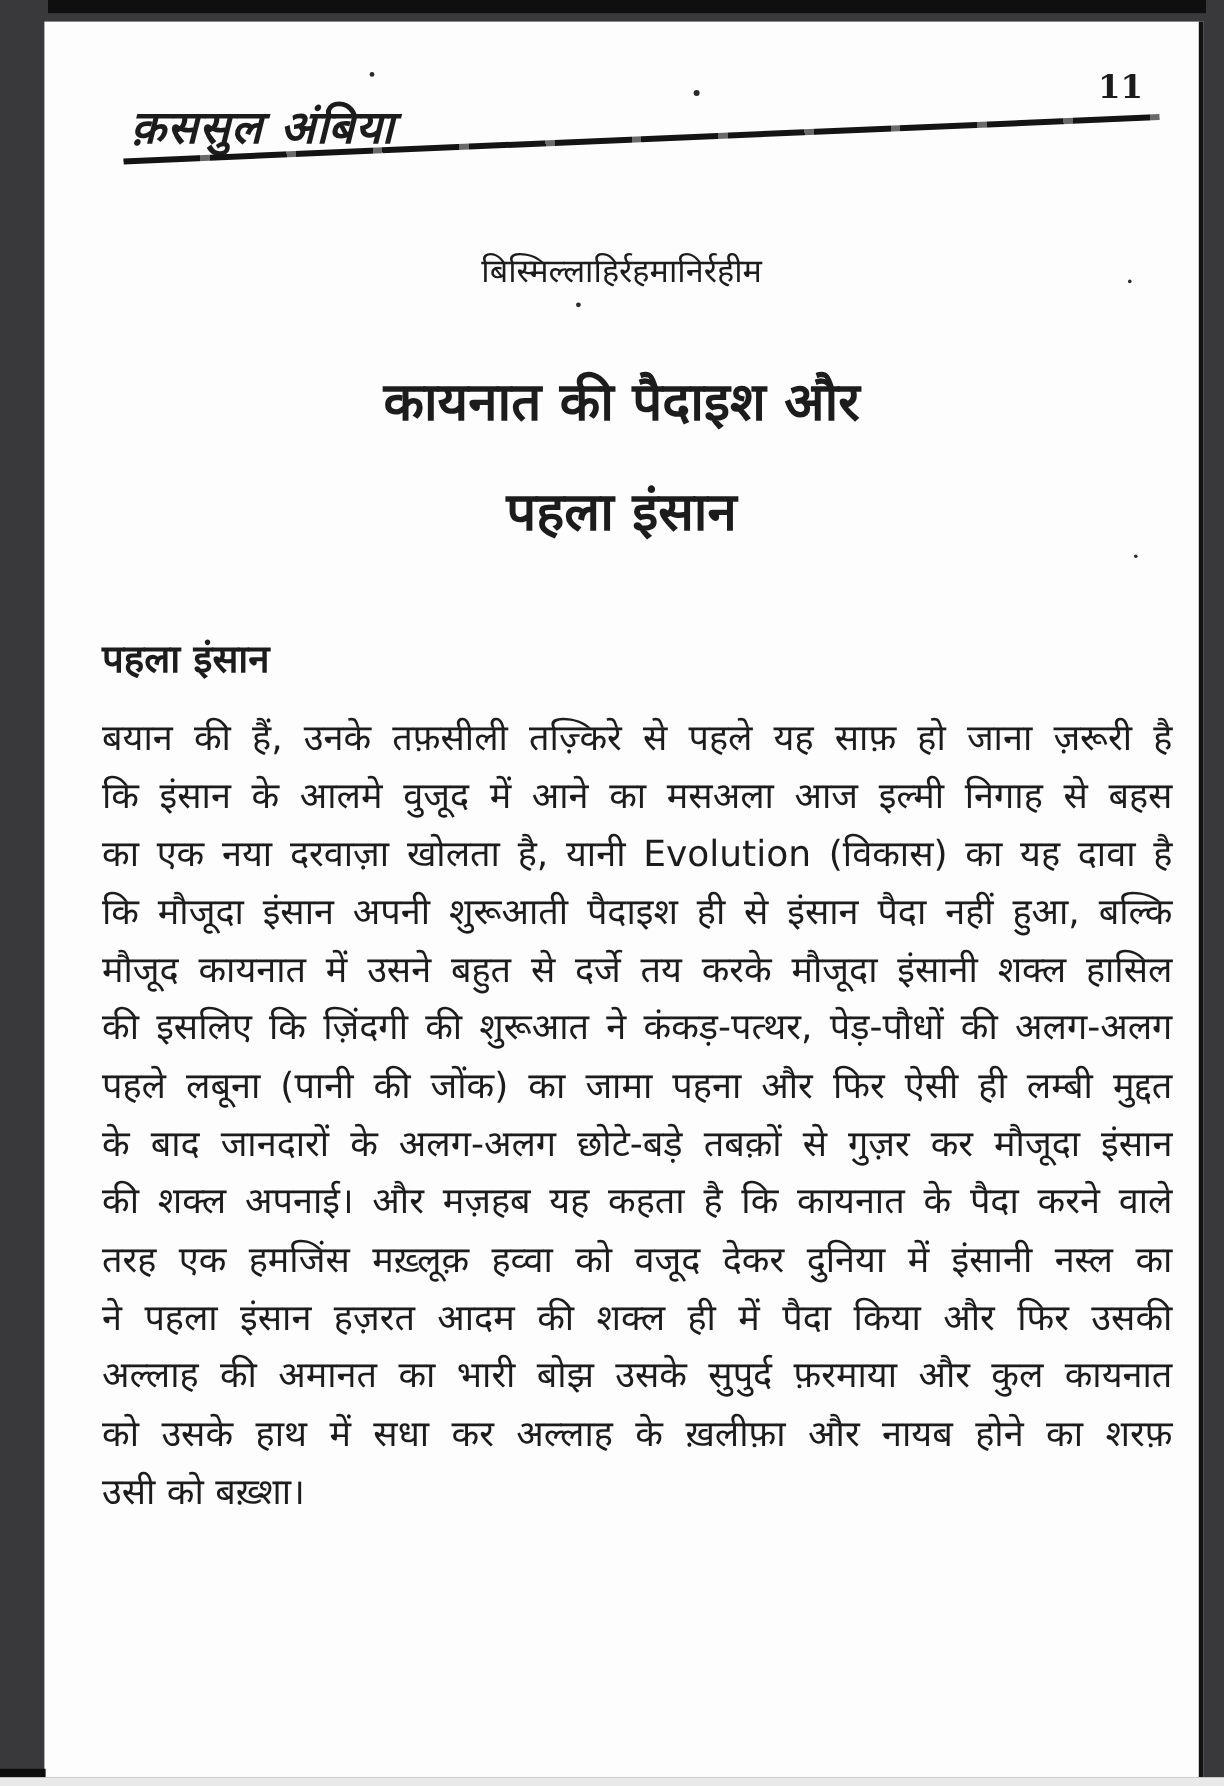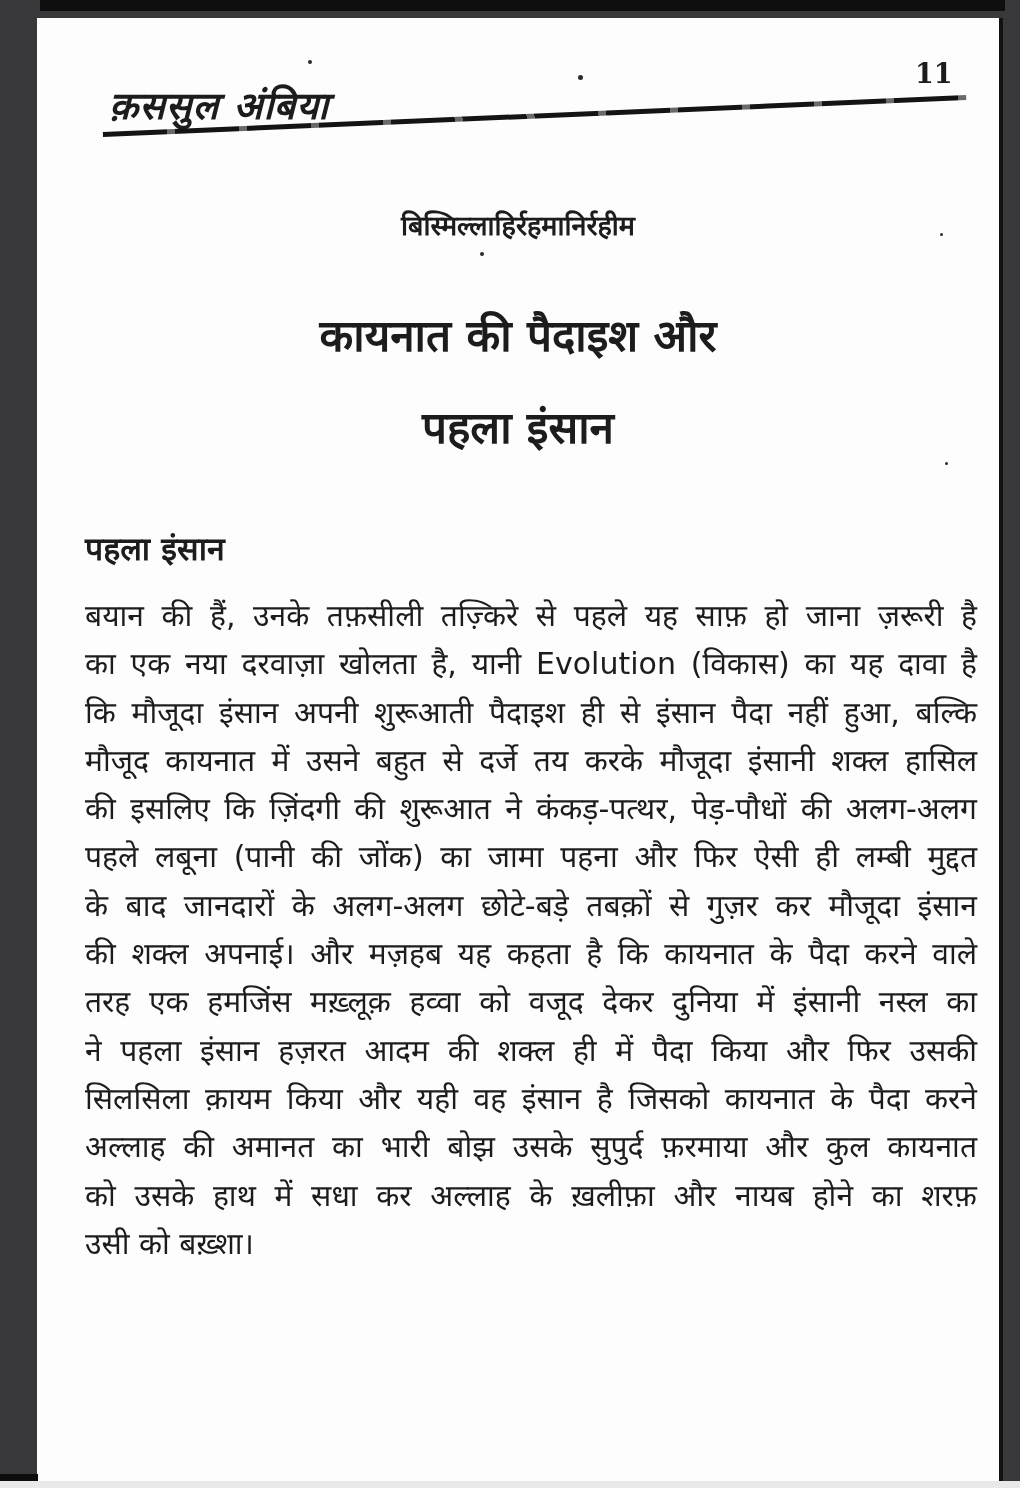--- a/index.html
+++ b/index.html
@@ -42,21 +42,21 @@
     font-size:27px;font-weight:700;
     font-family:"DejaVu Serif",serif;
   }
   .header-underline{
     position:absolute;left:66px;top:114px;width:864px;height:5px;
     background:repeating-linear-gradient(90deg,#141414 0 64px,#6a6a6a 64px 72px);
     transform:rotate(-2.45deg);transform-origin:left bottom;
   }
   .basmala{
     position:absolute;left:0;right:0;top:188px;
-    text-align:center;font-size:27px;font-weight:700;
+    text-align:center;font-size:27px;font-weight:400;
   }
   .chapter-title{
     position:absolute;left:0;right:0;top:272px;
     text-align:center;font-size:44px;font-weight:700;line-height:92px;
   }
   .section-heading{
     position:absolute;left:48px;top:508px;
     font-size:32px;font-weight:700;
   }
   .body-paragraph{
@@ -94,30 +94,30 @@
 
     <div class="chapter-title">
       <div>कायनात की पैदाइश और</div>
       <div>पहला इंसान</div>
     </div>
 
     <div class="section-heading">पहला इंसान</div>
 
     <div class="body-paragraph">
       <div class="pline">बयान की हैं, उनके तफ़सीली तज़्किरे से पहले यह साफ़ हो जाना ज़रूरी है</div>
+      <div class="pline">कि इंसान के आलमे वुजूद में आने का मसअला आज इल्मी निगाह से बहस</div>
       <div class="pline">का एक नया दरवाज़ा खोलता है, यानी Evolution (विकास) का यह दावा है</div>
       <div class="pline">कि मौजूदा इंसान अपनी शुरूआती पैदाइश ही से इंसान पैदा नहीं हुआ, बल्कि</div>
       <div class="pline">मौजूद कायनात में उसने बहुत से दर्जे तय करके मौजूदा इंसानी शक्ल हासिल</div>
       <div class="pline">की इसलिए कि ज़िंदगी की शुरूआत ने कंकड़-पत्थर, पेड़-पौधों की अलग-अलग</div>
       <div class="pline">पहले लबूना (पानी की जोंक) का जामा पहना और फिर ऐसी ही लम्बी मुद्दत</div>
       <div class="pline">के बाद जानदारों के अलग-अलग छोटे-बड़े तबक़ों से गुज़र कर मौजूदा इंसान</div>
       <div class="pline">की शक्ल अपनाई। और मज़हब यह कहता है कि कायनात के पैदा करने वाले</div>
       <div class="pline">तरह एक हमजिंस मख़्लूक़ हव्वा को वजूद देकर दुनिया में इंसानी नस्ल का</div>
       <div class="pline">ने पहला इंसान हज़रत आदम की शक्ल ही में पैदा किया और फिर उसकी</div>
-      <div class="pline">सिलसिला क़ायम किया और यही वह इंसान है जिसको कायनात के पैदा करने</div>
       <div class="pline">अल्लाह की अमानत का भारी बोझ उसके सुपुर्द फ़रमाया और कुल कायनात</div>
       <div class="pline">को उसके हाथ में सधा कर अल्लाह के ख़लीफ़ा और नायब होने का शरफ़</div>
       <div class="pline last">उसी को बख़्शा।</div>
     </div>
 
     <div class="scan-speck" style="left:271px;top:42px;width:4px;height:4px;"></div>
     <div class="scan-speck" style="left:541px;top:57px;width:5px;height:5px;"></div>
     <div class="scan-speck" style="left:443px;top:234px;width:4px;height:4px;"></div>
     <div class="scan-speck" style="left:903px;top:215px;width:3px;height:3px;"></div>
     <div class="scan-speck" style="left:908px;top:444px;width:3px;height:3px;"></div>

